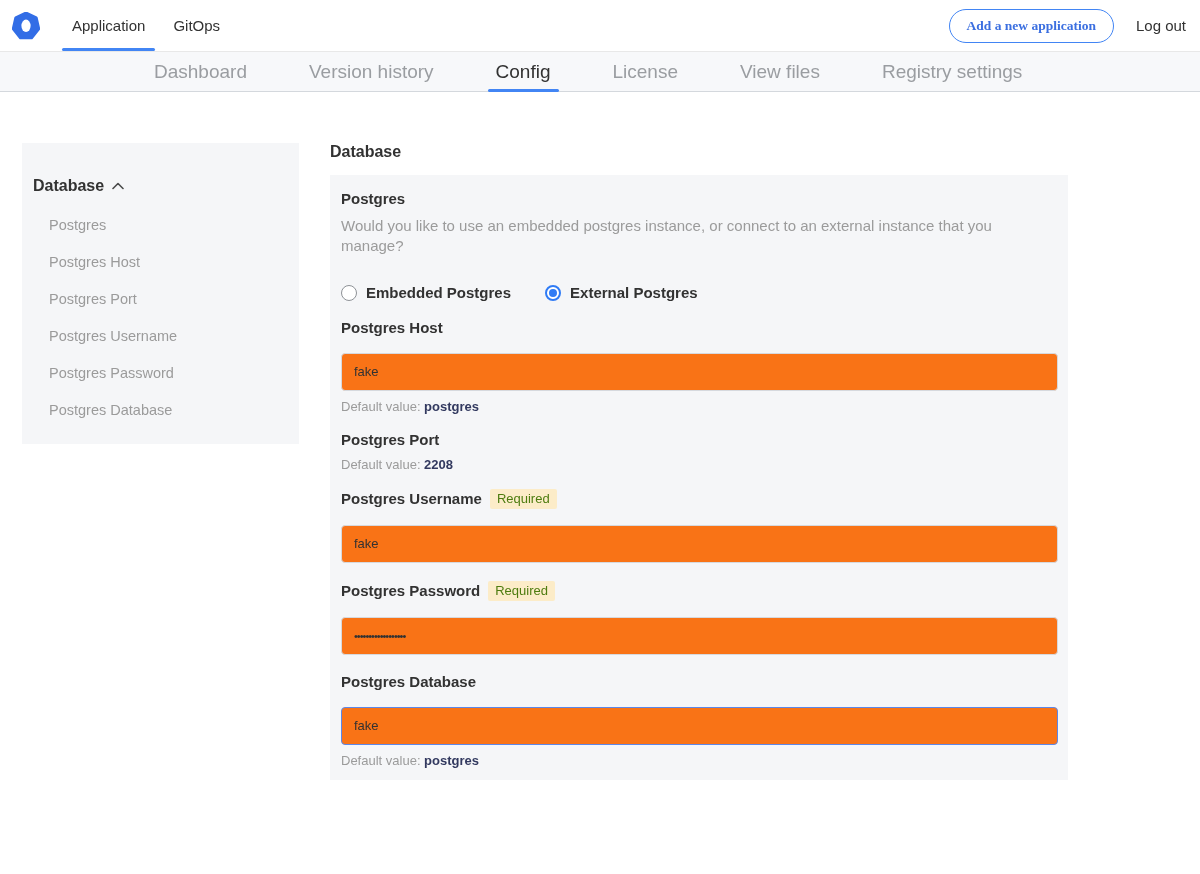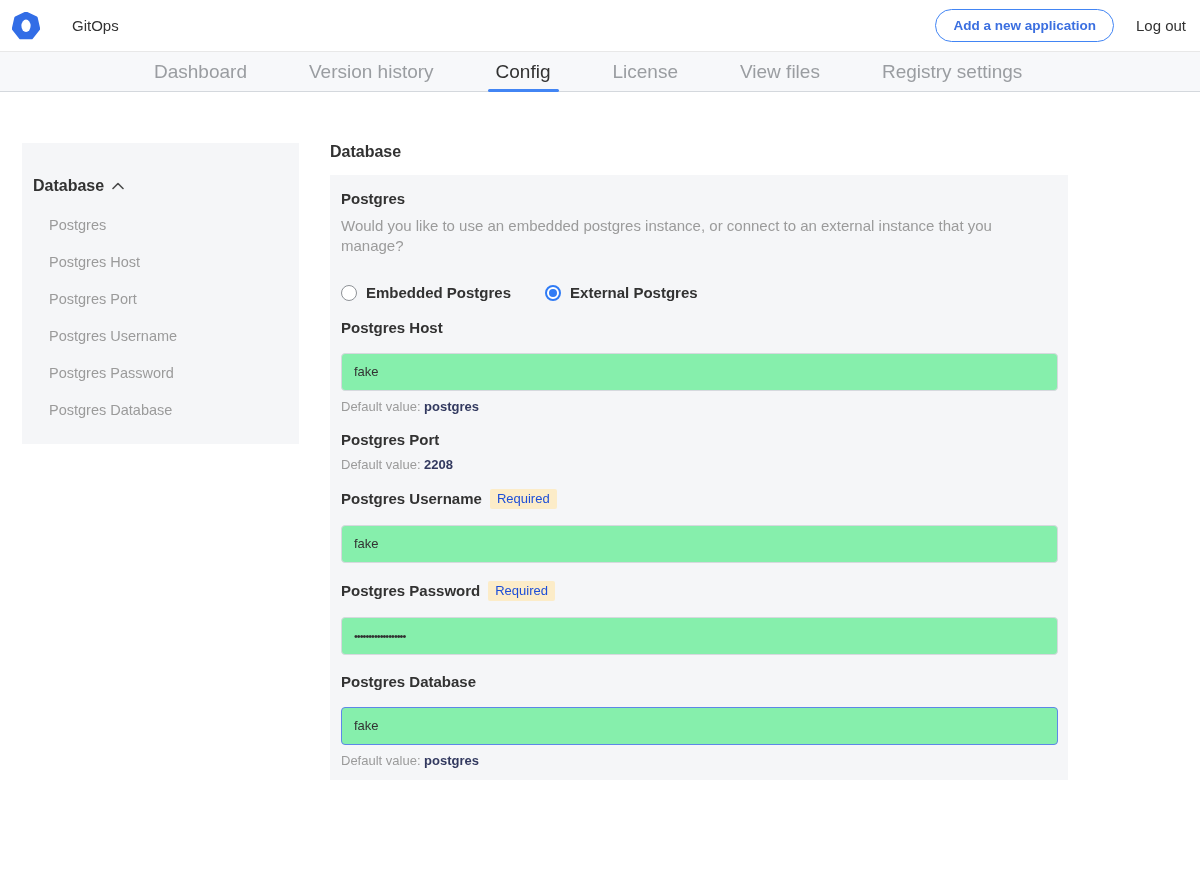--- a/index.html
+++ b/index.html
@@ -22,21 +22,21 @@
     padding:0 14px; font-size:15px; color:#323232; cursor:pointer;
   }
   .top-tab.active::after {
     content:""; position:absolute; left:4px; right:4px; bottom:0;
     height:3px; background:#4285f4; border-radius:2px;
   }
   .top-right { margin-left:auto; display:flex; align-items:center; gap:22px; }
   .pill-btn {
     border:1px solid #4285f4; color:#3b6fe0; background:#fff;
     font-size:13.5px; font-weight:bold; padding:8px 17px;
-    border-radius:18px; cursor:pointer; font-family:Liberation Sans, sans-serif;
+    border-radius:18px; cursor:pointer; font-family:Liberation Serif, serif;
   }
   .logout { font-size:15px; color:#323232; cursor:pointer; }
 
   
   .sub-nav {
     height:40px; background:#f7f8fa; border-bottom:1px solid #d4d8dd;
     display:flex; align-items:stretch; padding-left:140px;
   }
   .sub-tab {
     position:relative; display:flex; align-items:center;
@@ -85,44 +85,47 @@
     content:""; position:absolute; left:50%; top:50%;
     width:8px; height:8px; border-radius:50%; background:#2f7bf5;
     transform:translate(-50%,-50%);
   }
   .radio-label { font-size:15px; font-weight:bold; color:#323232; }
 
   .field { margin-top:18px; }
   .field-label-row { display:flex; align-items:center; gap:8px; }
   .field-label { font-size:15px; font-weight:bold; color:#323232; line-height:18px; }
   .required-badge {
-    font-size:13px; color:#1d4ed8; background:#fcecc8;
+    font-size:13px; color:#4d7c0f; background:#fcecc8;
     padding:2px 7px 3px; border-radius:2px;
   }
   .text-input {
     margin-top:16px; display:block; width:717px; height:38px;
-    border:1px solid #d6d9de; border-radius:4px; background:#86efac;
+    border:1px solid #d6d9de; border-radius:4px; background:#f97316;
     padding:0 12px; font-size:13px; color:#323232;
     font-family:inherit; outline:none;
   }
   .text-input.focused { border:1px solid #5d87e8; }
   .helper { margin-top:9px; font-size:13px; color:#9b9b9b; line-height:13px; }
   .helper b { color:#32395f; font-weight:bold; }
 </style>
 </head>
 <body>
 
 <header class="top-nav">
   <div class="logo-wrap">
     <svg width="28" height="28" viewBox="0 0 28 28">
       <polygon points="14,1 24.2,5.9 26.7,16.9 19.6,25.7 8.4,25.7 1.3,16.9 3.8,5.9" fill="#326de6" stroke="#326de6" stroke-width="3" stroke-linejoin="round"></polygon>
       <ellipse cx="14" cy="13.8" rx="4.6" ry="6.2" fill="#ffffff"></ellipse>
     </svg>
   </div>
   <nav class="top-tabs">
+    <div class="top-tab active">
+      <span>Application</span>
+    </div>
     <div class="top-tab">
       <span>GitOps</span>
     </div>
   </nav>
   <div class="top-right">
     <button class="pill-btn">Add a new application</button>
     <span class="logout">Log out</span>
   </div>
 </header>
 

